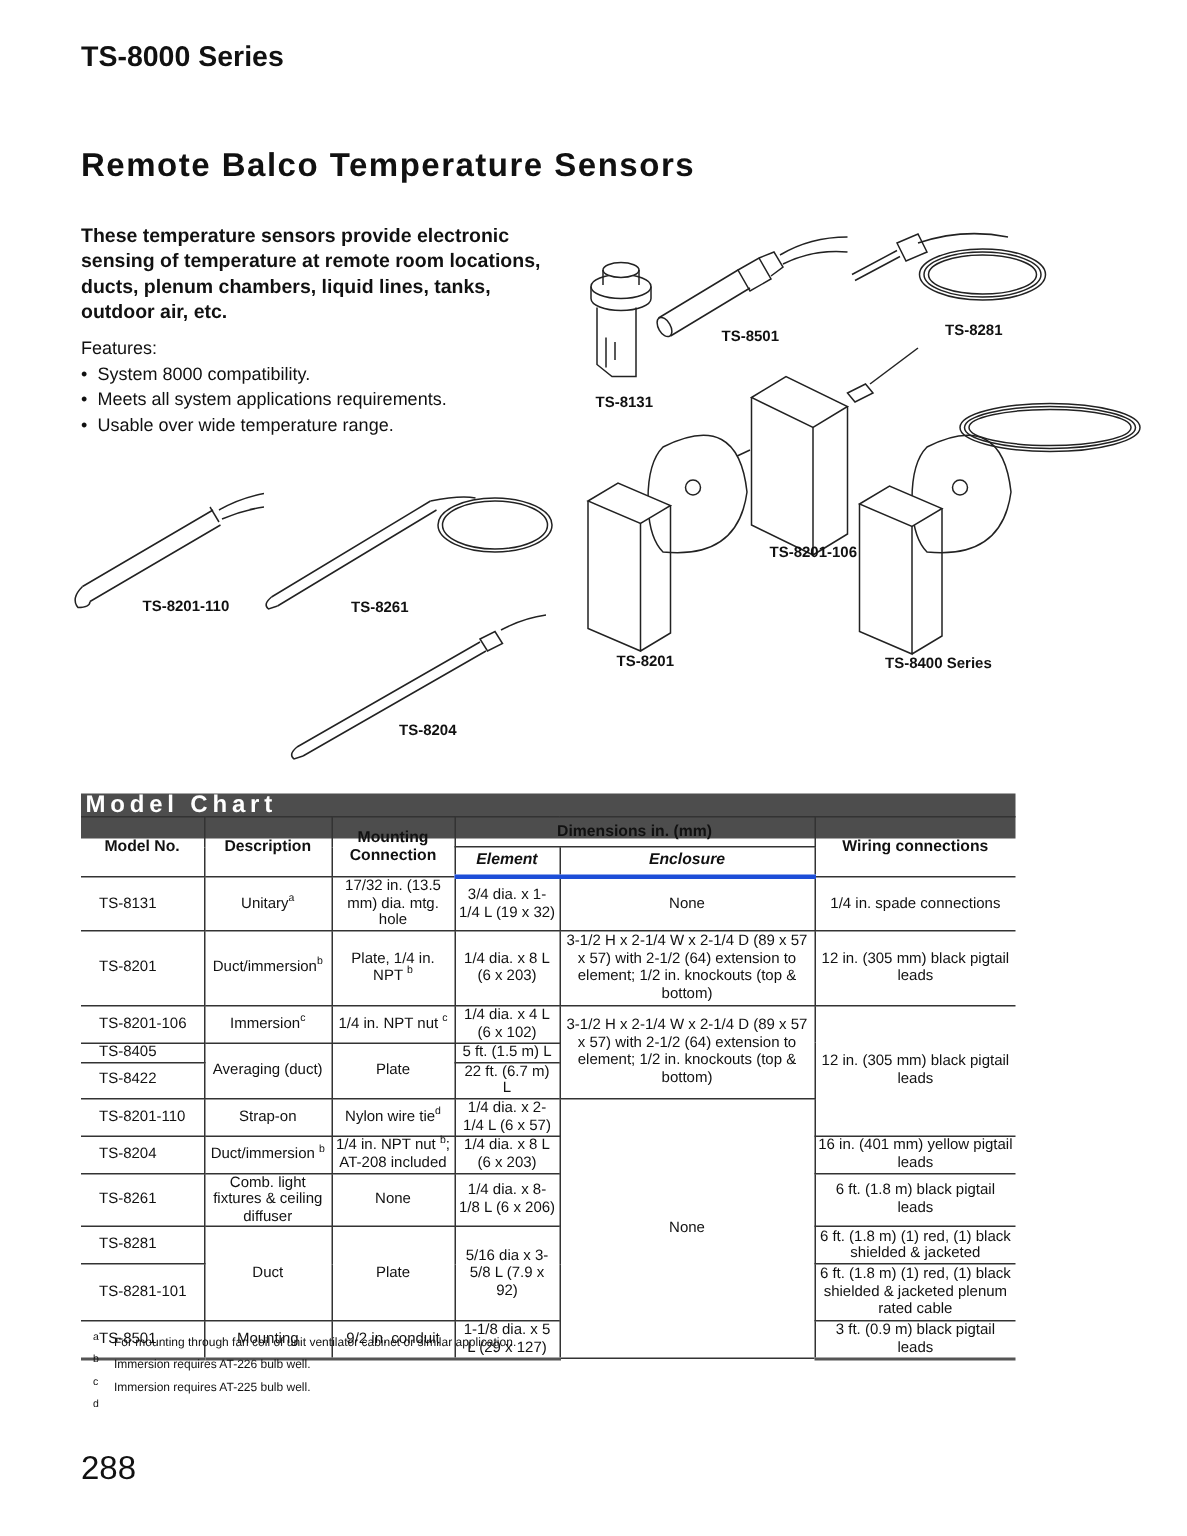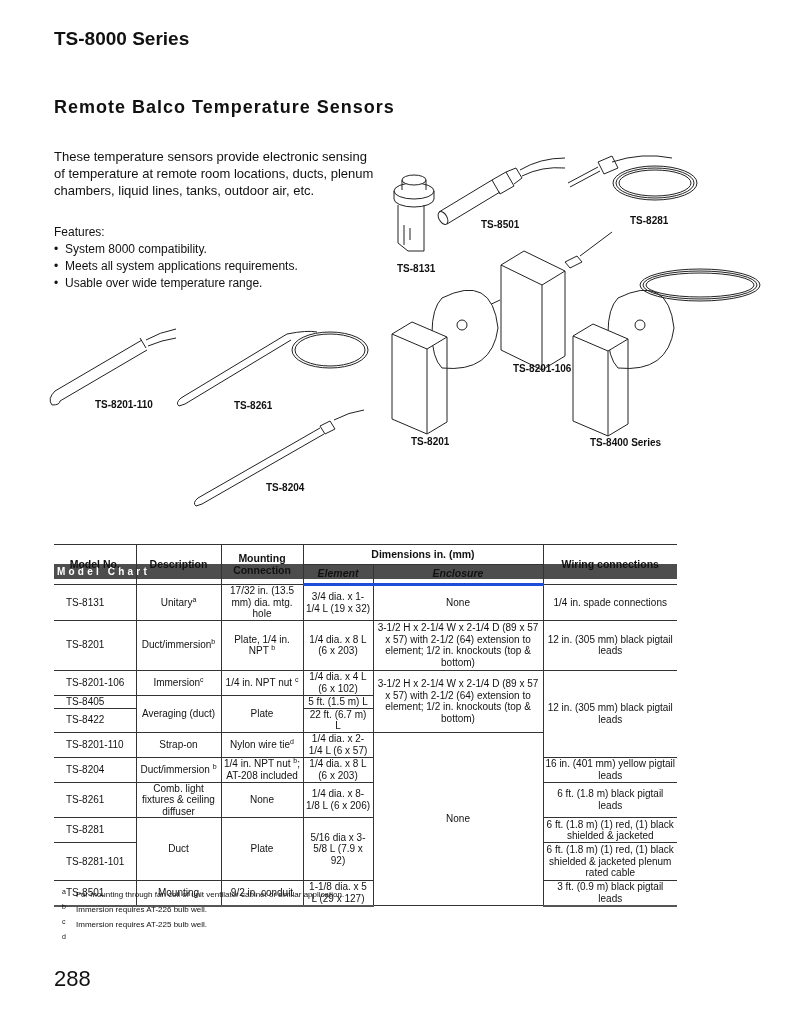--- a/index.html
+++ b/index.html
@@ -1,31 +1,31 @@
 <!DOCTYPE html>
 <html><head>
 <meta charset="utf-8">
 <style>
   * { box-sizing: border-box; margin: 0; padding: 0; }
   html, body { width: 791px; height: 1024px; background: #ffffff; }
   body { position: relative; font-family: "Liberation Sans", sans-serif; color: #111; overflow: hidden; }
 
   .series-title { position: absolute; left: 54px; top: 28px; font-size: 19px; font-weight: bold; letter-spacing: 0px; }
-  .page-title { position: absolute; left: 54px; top: 97px; font-size: 18px; font-weight: bold; letter-spacing: 1px; }
-
-  .intro { position: absolute; left: 54px; top: 148px; width: 320px; font-size: 13px; font-weight: normal; line-height: 17px; }
+  .page-title { position: absolute; left: 54px; top: 97px; font-size: 22px; font-weight: bold; letter-spacing: 1px; }
+
+  .intro { position: absolute; left: 54px; top: 148px; width: 320px; font-size: 13px; font-weight: bold; line-height: 17px; }
   .features-label { position: absolute; left: 54px; top: 225px; font-size: 12px; }
   .features { position: absolute; left: 54px; top: 242px; width: 320px; font-size: 12px; line-height: 15px; list-style: none; }
   .features li { position: relative; padding-left: 11px; margin-bottom: 2px; }
   .features li::before { content: "\2022"; position: absolute; left: 0; top: 0; }
 
   .figure { position: absolute; }
   .fig-label { position: absolute; font-size: 10px; font-weight: bold; white-space: nowrap; }
 
-  .chart-header { position: absolute; left: 54px; top: 529px; width: 623px; height: 15px; background: #4d4d4d; color: #fff; font-size: 10px; font-weight: bold; letter-spacing: 3.2px; padding-left: 3px; line-height: 15px; margin-top: 35px; }
+  .chart-header { position: absolute; left: 54px; top: 529px; width: 623px; height: 30px; background: #4d4d4d; color: #fff; font-size: 16px; font-weight: bold; letter-spacing: 3.2px; padding-left: 3px; line-height: 15px; }
 
   table.model { position: absolute; left: 54px; top: 544px; width: 623px; border-collapse: collapse; font-size: 10px; line-height: 11.5px; }
   table.model th, table.model td { border: 1px solid #333; text-align: center; vertical-align: middle; padding: 0 2px; }
   table.model th { font-weight: bold; font-size: 10.5px; }
   table.model td.model-no { text-align: left; padding-left: 12px; }
   table.model thead tr.h2 th { border-bottom: 3px solid #1d4ed8; font-style: italic; }
   table.model tbody tr:last-child td { border-bottom: 2px solid #555; }
   table.model { border-left: none; border-right: none; }
   table.model tr > *:first-child { border-left: none; }
   table.model tr > *:last-child { border-right: none; }

